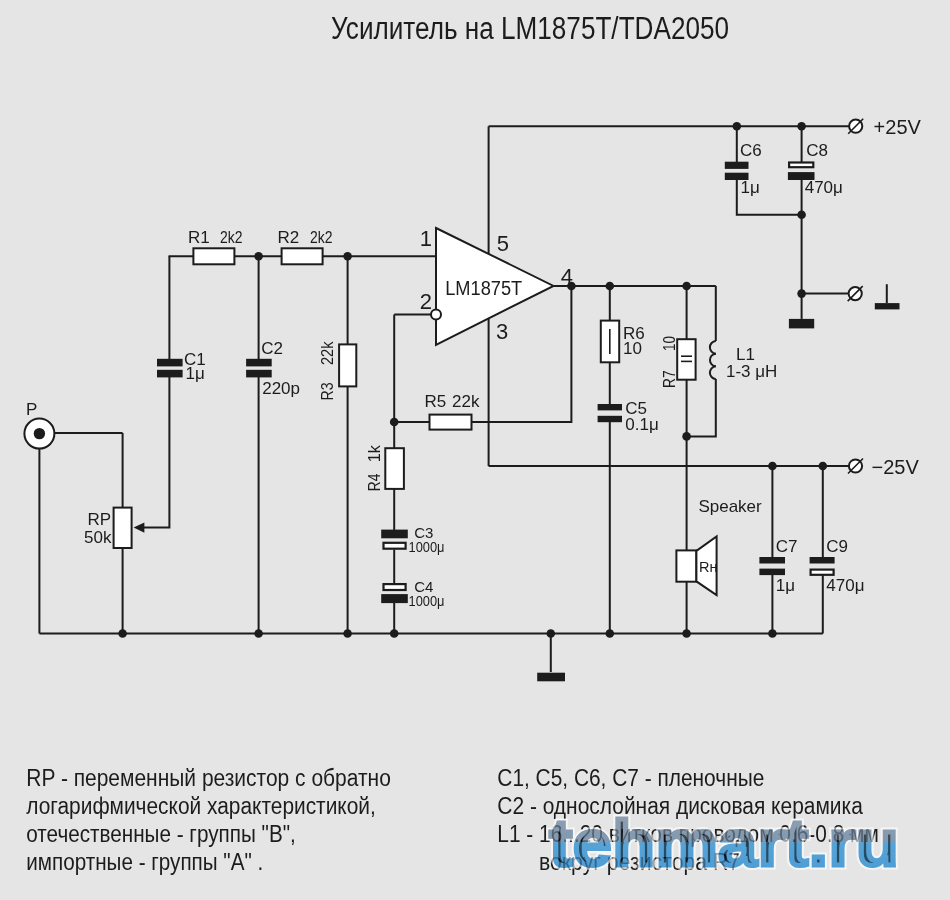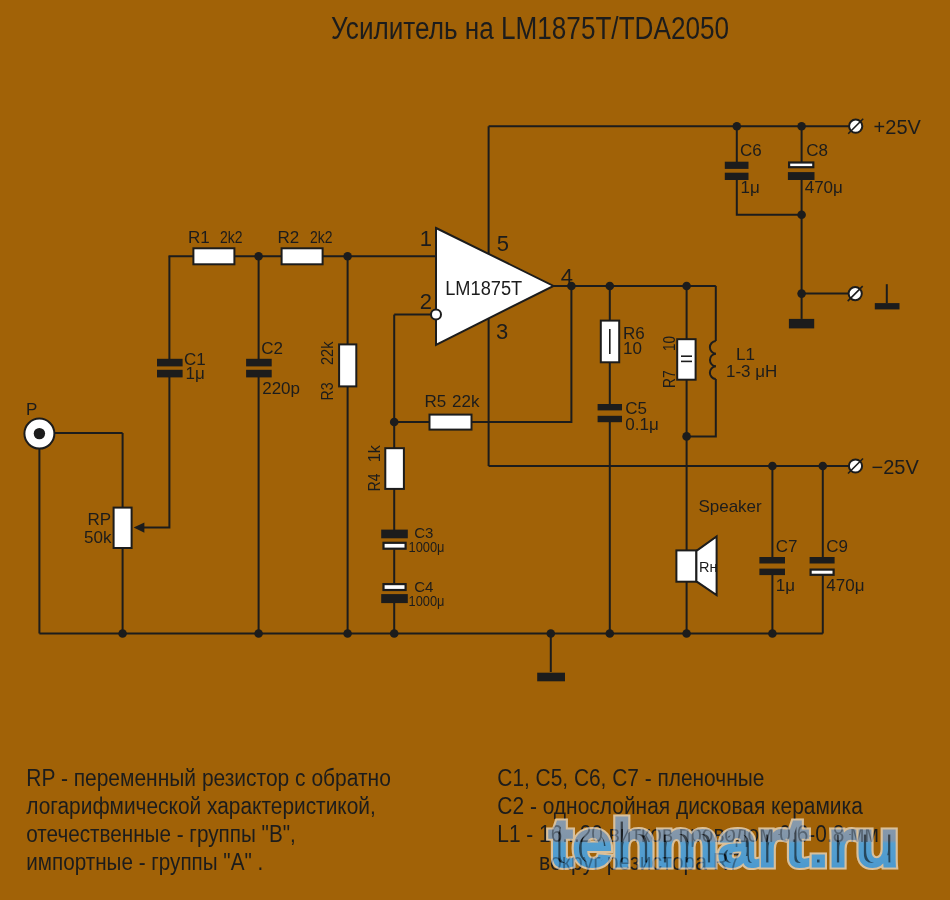--- a/index.html
+++ b/index.html
@@ -1,16 +1,16 @@
 <!DOCTYPE html>
 <html><head>
 <meta charset="utf-8">
 <style>
   html,body{margin:0;padding:0;background:#ffffff;}
-  #page{position:relative;width:950px;height:900px;background:#a16207;overflow:hidden;}
+  #page{position:relative;width:950px;height:900px;background:#e5e5e5;overflow:hidden;}
   svg text{font-family:"Liberation Sans",sans-serif;fill:#1c1c1c;}
   text.wm{fill:url(#wmgrad);}
 </style>
 </head>
 <body>
 <div id="page">
 <svg width="950" height="900" viewBox="0 0 950 900" style="filter:blur(0.45px)">
   <defs>
     <linearGradient id="wmgrad" x1="0" y1="0" x2="0" y2="1">
       <stop offset="0" stop-color="#8a9cae"></stop>

